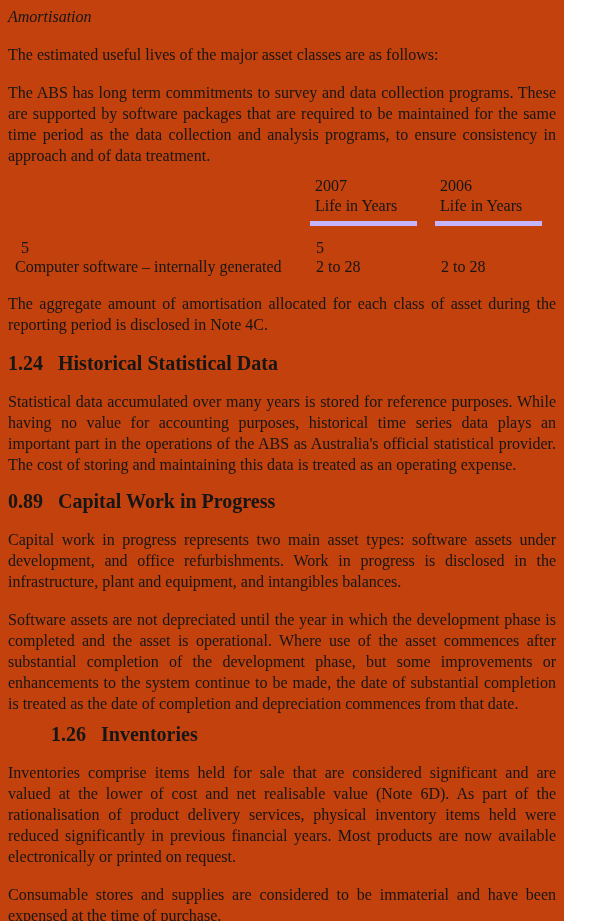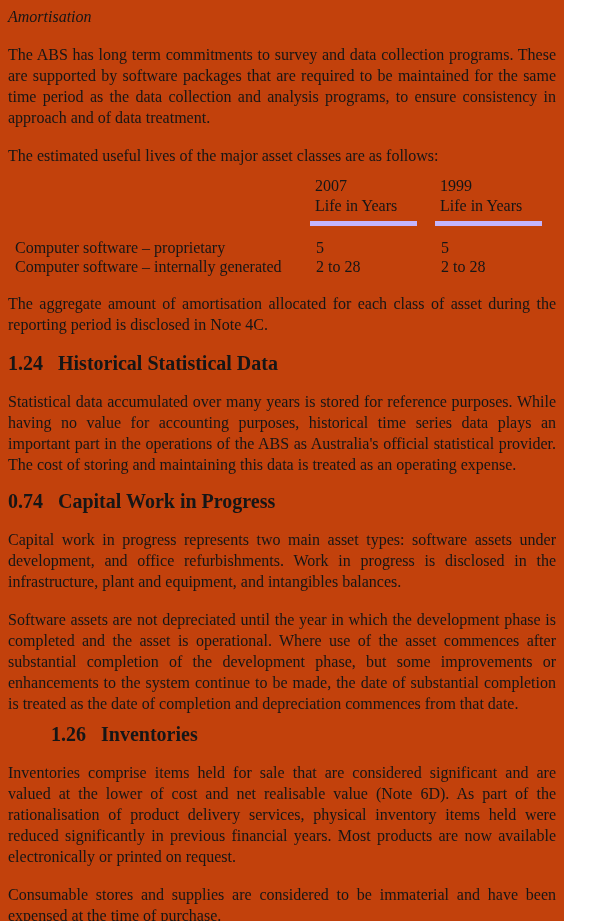--- a/index.html
+++ b/index.html
@@ -77,65 +77,64 @@
   .mt-16 { margin-top: 16px; }
   .mt-20 { margin-top: 20px; }
 </style>
 </head>
 <body>
 
 <div class="page">
 
   <div class="h-italic">Amortisation</div>
 
+  <p class="para left mt-16">The estimated useful lives of the major asset classes are as follows:</p>
+
   <p class="para">The ABS has long term commitments to survey and data collection programs.  These are supported by software packages that are required to be maintained for the same time period as the data collection and analysis programs, to ensure consistency in approach and of data treatment.</p>
-
-  <p class="para left mt-16">The estimated useful lives of the major asset classes are as follows:</p>
 
   <div class="lives-table">
     <div class="t-row t-head">
       <div class="t-label"></div>
       <div class="t-col">
         <span class="t-colinner">
           <div>2007</div>
           <div>Life in Years</div>
         </span>
       </div>
       <div class="t-col">
         <span class="t-colinner">
-          <div>1999</div>
+          <div>2006</div>
           <div>Life in Years</div>
         </span>
       </div>
     </div>
 
     <div class="t-body">
       <div class="t-row">
-        <div class="t-label">Computer software – proprietary</div>
         <div class="t-val">5</div>
         <div class="t-val">5</div>
       </div>
       <div class="t-row">
         <div class="t-label">Computer software – internally generated</div>
         <div class="t-val">2 to 28</div>
         <div class="t-val">2 to 28</div>
       </div>
     </div>
   </div>
 
   <p class="para mt-20">The aggregate amount of amortisation allocated for each class of asset during the reporting period is disclosed in Note 4C.</p>
 
   <h2 class="sec-h">
     <span class="sec-num">1.24</span><span>Historical Statistical Data</span>
   </h2>
 
   <p class="para">Statistical data accumulated over many years is stored for reference purposes.  While having no value for accounting purposes, historical time series data plays an important part in the operations of the ABS as Australia's official statistical provider. The cost of storing and maintaining this data is treated as an operating expense.</p>
 
   <h2 class="sec-h mt-16">
-    <span class="sec-num">0.74</span><span>Capital Work in Progress</span>
+    <span class="sec-num">0.89</span><span>Capital Work in Progress</span>
   </h2>
 
   <p class="para">Capital work in progress represents two main asset types: software assets under development, and office refurbishments. Work in progress is disclosed in the infrastructure, plant and equipment, and intangibles balances.</p>
 
   <p class="para mt-12">Software assets are not depreciated until the year in which the development phase is completed and the asset is operational.  Where use of the asset commences after substantial completion of the development phase, but some improvements or enhancements to the system continue to be made, the date of substantial completion is treated as the date of completion and depreciation commences from that date.</p>
 
   <h2 class="sec-h mt-10">
     <span class="sec-num">1.26</span><span>Inventories</span>
   </h2>
 

